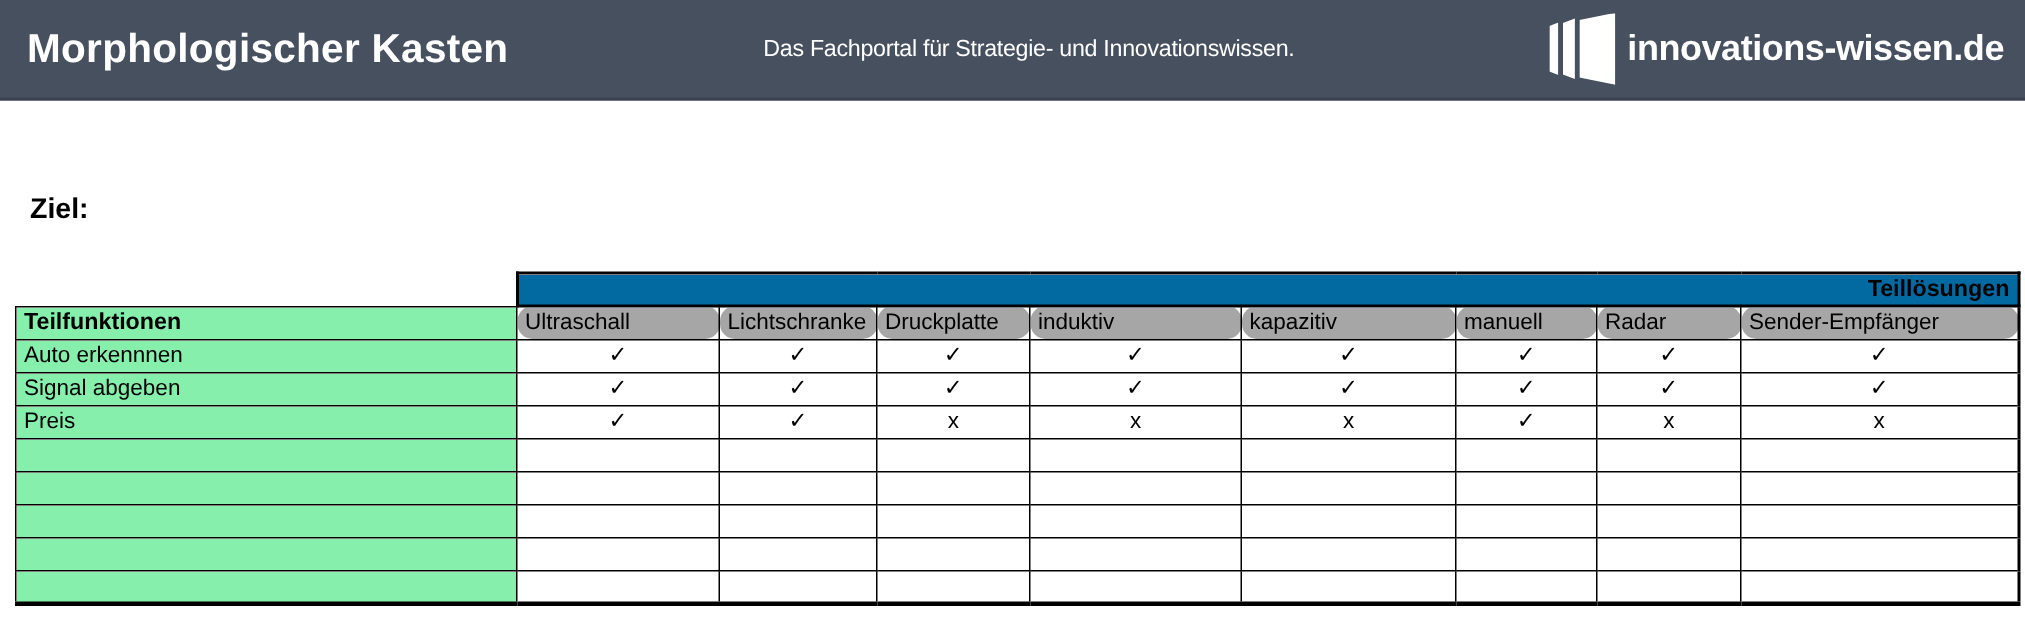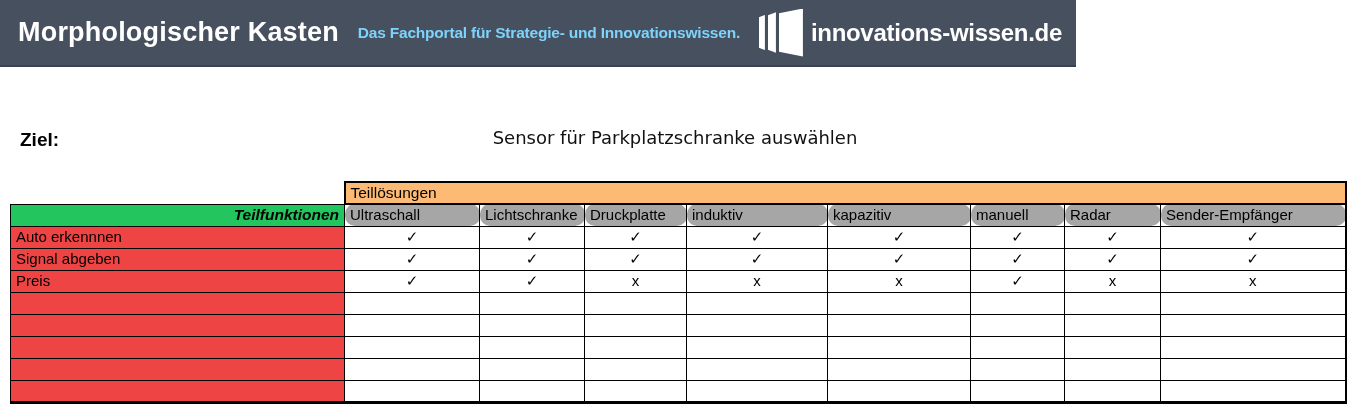--- a/index.html
+++ b/index.html
@@ -5,32 +5,32 @@
   * { box-sizing: border-box; margin: 0; padding: 0; }
   html, body {
     width: 1350px; height: 414px;
     background: #ffffff;
     font-family: "Liberation Sans", sans-serif;
     overflow: hidden;
   }
 
   
   .app-header {
-    width: 1076px; height: 67px;
+    width: 1350px; height: 67px;
     background: #47505E;
     border-bottom: 2px solid #3a4250;
     display: flex; align-items: center;
   }
   .app-title {
     color: #ffffff; font-size: 27px; font-weight: bold;
     padding-left: 18px; white-space: nowrap; letter-spacing: 0.2px;
   }
   .app-subtitle {
     flex: 1; text-align: center;
-    color: #7dd3fc; font-size: 15.5px; font-weight: bold;
+    color: #ffffff; font-size: 15.5px; font-weight: normal;
     letter-spacing: -0.2px; white-space: nowrap;
   }
   .logo {
     display: flex; align-items: center; gap: 8px;
     padding-right: 14px; cursor: pointer;
   }
   .logo-icon { display: flex; align-items: center; height: 48px; }
   .logo-icon .page-a {
     width: 6px; height: 38px; background: #fff; margin-right: 3px;
     clip-path: polygon(0 10%, 100% 4%, 100% 96%, 0 90%);
@@ -67,36 +67,35 @@
     font-size: 15px; color: #000;
   }
   table.morph td, table.morph th {
     height: 22px; line-height: 20px;
     padding: 0 5px;
     border: 1px solid #000;
     overflow: hidden; white-space: nowrap;
   }
   .corner-spacer { border: none !important; background: #ffffff; }
   .solutions-header {
-    background: #fdba74; font-weight: normal; text-align: left;
+    background: #0369a1; font-weight: bold; text-align: right;
     border: 2px solid #000 !important; font-size: 15.5px;
   }
   .corner-header {
-    background: #22c55e; font-weight: bold; text-align: right;
+    background: #86efac; font-weight: bold; text-align: left;
     border-left: 2px solid #000; border-right: 2px solid #000;
     border-top: 2px solid #000; border-bottom: 2px solid #000;
     font-size: 15.5px;
-    font-style: italic;
   }
   th.col-h {
     background: #a6a6a6; font-weight: normal; text-align: left;
     border-top: 2px solid #000; border-bottom: 2px solid #000; border-radius: 10px;
   }
   td.row-label {
-    background: #ef4444; text-align: left;
+    background: #86efac; text-align: left;
     border-left: 2px solid #000; border-right: 2px solid #000;
   }
   td.cell { background: #ffffff; text-align: center; }
   table.morph td:last-child, table.morph th:last-child { border-right: 2px solid #000; }
   table.morph tbody tr:last-child td { border-bottom: 3px solid #000; }
 </style>
 </head>
 <body>
 
 <div class="app-header">
@@ -107,21 +106,20 @@
       <div class="page-a"></div>
         <div class="page-b"></div>
         <div class="page-c"></div>
     </div>
     <div class="logo-text">innovations-wissen.de</div>
   </div>
 </div>
 
 <div class="goal">
   <span class="goal-label">Ziel:</span>
-  <div class="goal-value">Sensor für Parkplatzschranke auswählen</div>
 </div>
 
 <div class="table-wrap">
   <table class="morph">
     <colgroup>
       <col style="width:334px">
         <col style="width:135px">
         <col style="width:105px">
       <col style="width:102px">
         <col style="width:141px">

